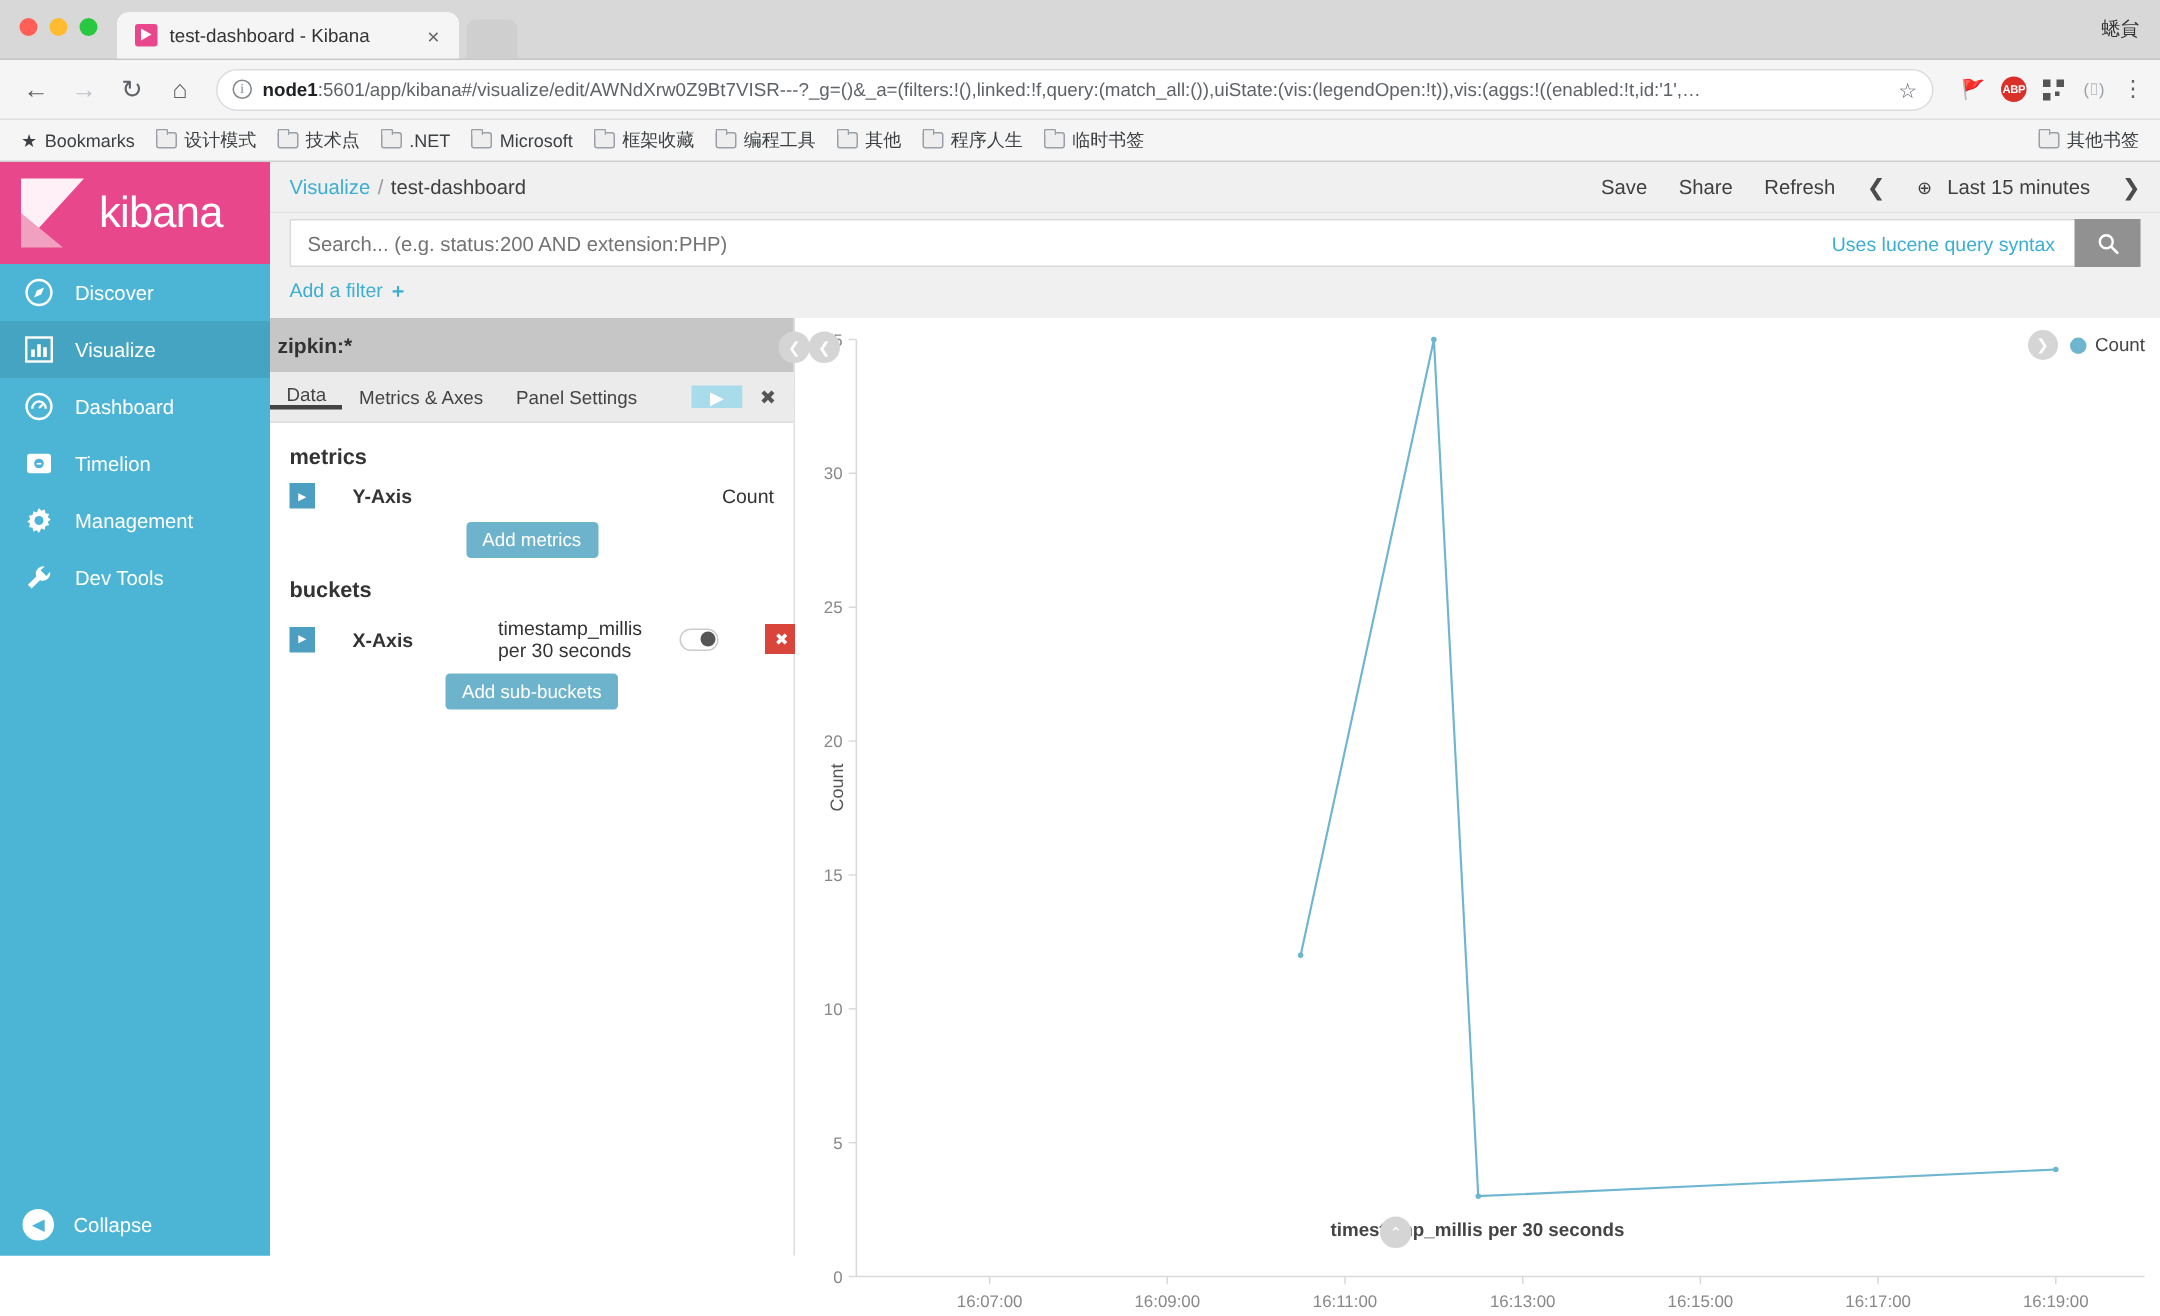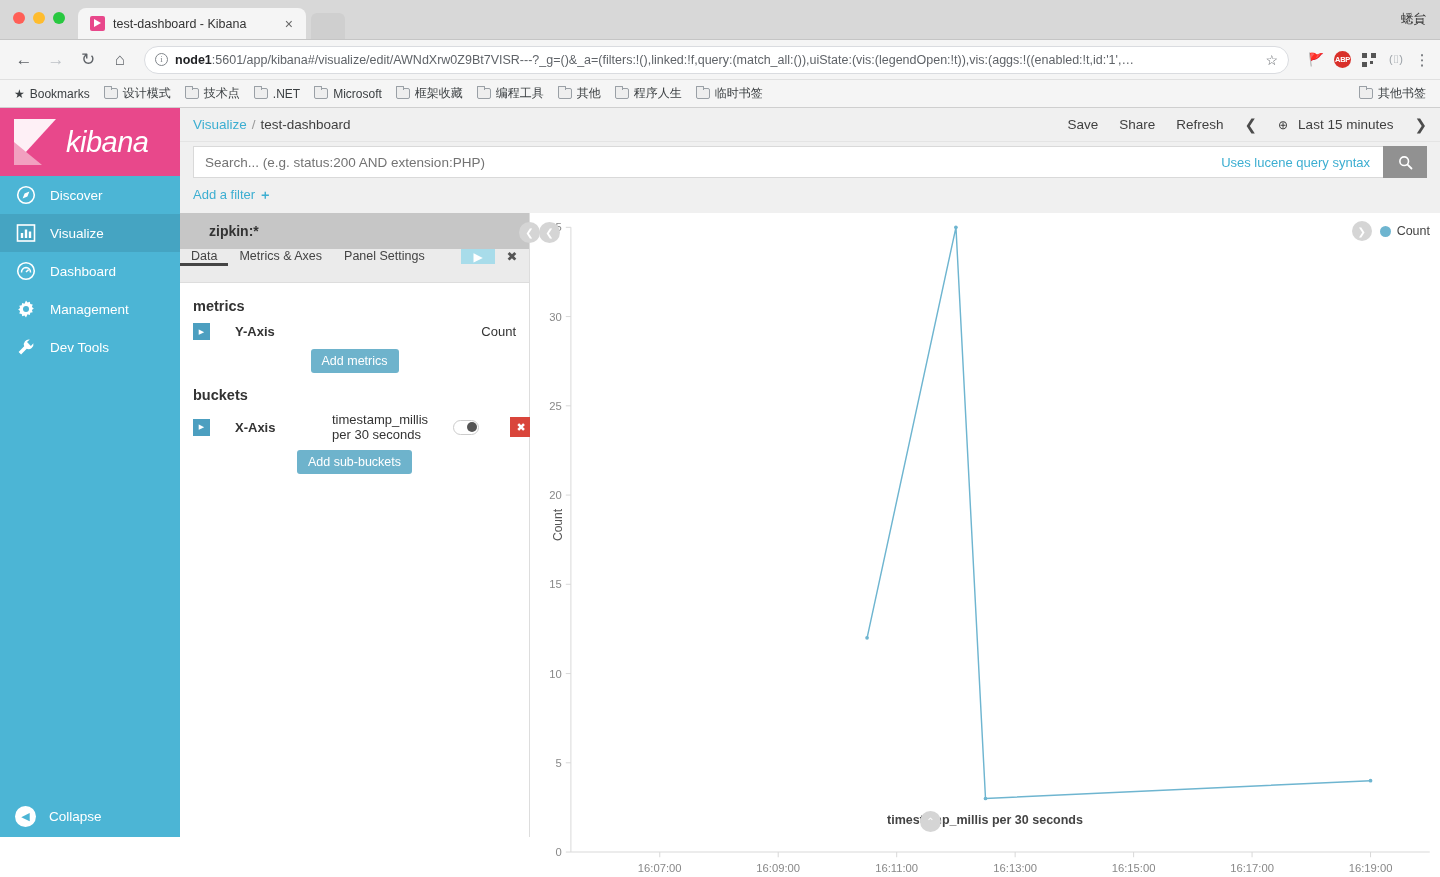--- a/index.html
+++ b/index.html
@@ -121,21 +121,21 @@
 
   
   .app { display: flex; height: 729px; background: #fff; }
 
   .sidebar {
     width: 180px; background: #4cb5d5; flex: none;
     display: flex; flex-direction: column; position: relative;
   }
   .kb-logo {
     height: 68px; background: #e8488b; display: flex; align-items: center;
-    padding-left: 12px; gap: 8px; font-style: italic;
+    padding-left: 12px; gap: 8px;
   }
   .kb-mark { width: 46px; height: 48px; position: relative; flex: none; }
   .kb-word { color: #fff; font-size: 29px; font-weight: 400; letter-spacing: -0.5px; }
 
   .nav-item {
     height: 38px; display: flex; align-items: center; gap: 13px;
     padding-left: 15px; color: #fff; font-size: 13.5px;
   }
   .nav-item.active { background: #45a4c2; }
   .nav-ico { width: 22px; height: 22px; flex: none; display: flex; align-items: center; justify-content: center; }
@@ -183,24 +183,24 @@
   }
   .filterrow { background: #f0f0f0; padding: 7px 13px 9px; }
   .addfilter { font-size: 13px; color: #3caed1; }
 
   
   .workspace { flex: 1; display: flex; position: relative; background: #fff; min-height: 0; }
 
   .editor { width: 350px; flex: none; border-right: 1px solid #ddd; position: relative; }
   .editor-head {
     height: 36px; background: #c6c6c6; display: flex; align-items: center;
-    padding: 0 29px; font-size: 14px; font-weight: 700; color: #333;
+    padding: 0 5px; font-size: 14px; font-weight: 700; color: #333;
   }
   .editor-tabs {
-    height: 34px; background: #ebebeb; display: flex; align-items: flex-start;
+    height: 34px; background: #ebebeb; display: flex; align-items: center;
     border-bottom: 1px solid #ddd;
   }
   .etab {
     display: flex; align-items: center; padding: 0 11px; font-size: 12.5px;
     color: #444;
   }
   .etab.active { border-bottom: 3px solid #444; font-weight: 400; }
   .etab-actions { margin-left: auto; display: flex; }
   .apply-btn {
     width: 34px; background: #a8dcea; display: flex; align-items: center;
@@ -416,20 +416,30 @@
         <span class="nav-ico">
           <svg width="20" height="20" viewBox="0 0 20 20">
               <circle cx="10" cy="10" r="8.3" fill="none" stroke="#fff" stroke-width="1.6"></circle>
               <path d="M5.5 11.5 A4.7 4.7 0 0 1 10 6.6 A4.7 4.7 0 0 1 14.5 11.5" fill="none" stroke="#fff" stroke-width="1.5"></path>
               <path d="M10 11 L12.6 8.6" stroke="#fff" stroke-width="1.5"></path>
             </svg>
         </span>
         <span>Dashboard</span>
       </div>
 
+      <div class="nav-item">
+        <span class="nav-ico">
+          <svg width="20" height="20" viewBox="0 0 20 20">
+              <rect x="2" y="3.5" width="16" height="13" rx="2" fill="#fff"></rect>
+              <circle cx="10" cy="10" r="3.2" fill="#4cb5d5"></circle>
+              <rect x="8.4" y="9.6" width="3.2" height="1.1" fill="#fff"></rect>
+            </svg>
+        </span>
+        <span>Timelion</span>
+      </div>
 
       <div class="nav-item">
         <span class="nav-ico">
           <svg width="20" height="20" viewBox="0 0 20 20">
               <path d="M10 1.6 l1.5 1.9 2.3-.8 .5 2.4 2.4 .5 -.8 2.3 1.9 1.5 -1.9 1.5 .8 2.3 -2.4 .5 -.5 2.4 -2.3-.8 L10 18.4 8.5 16.5 6.2 17.3 5.7 14.9 3.3 14.4 4.1 12.1 2.2 10.6 4.1 9.1 3.3 6.8 5.7 6.3 6.2 3.9 8.5 4.7 Z" fill="#fff"></path>
               <circle cx="10" cy="10" r="3" fill="#4cb5d5"></circle>
             </svg>
         </span>
         <span>Management</span>
       </div>

